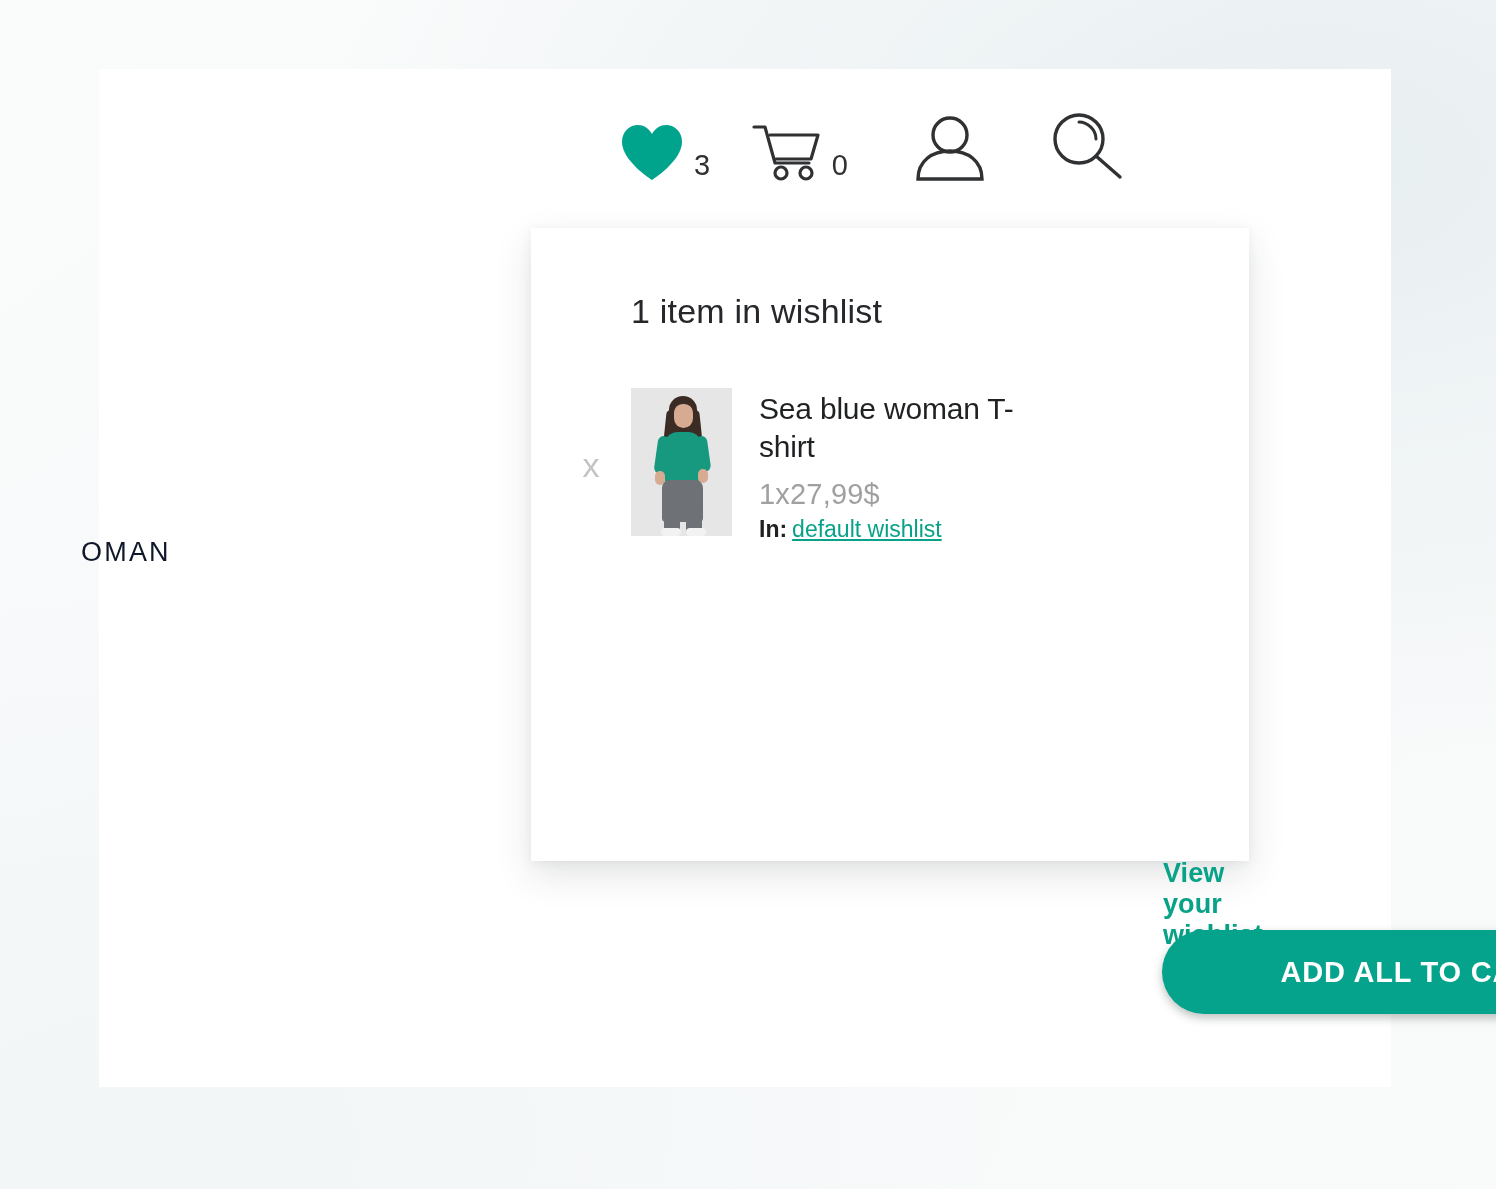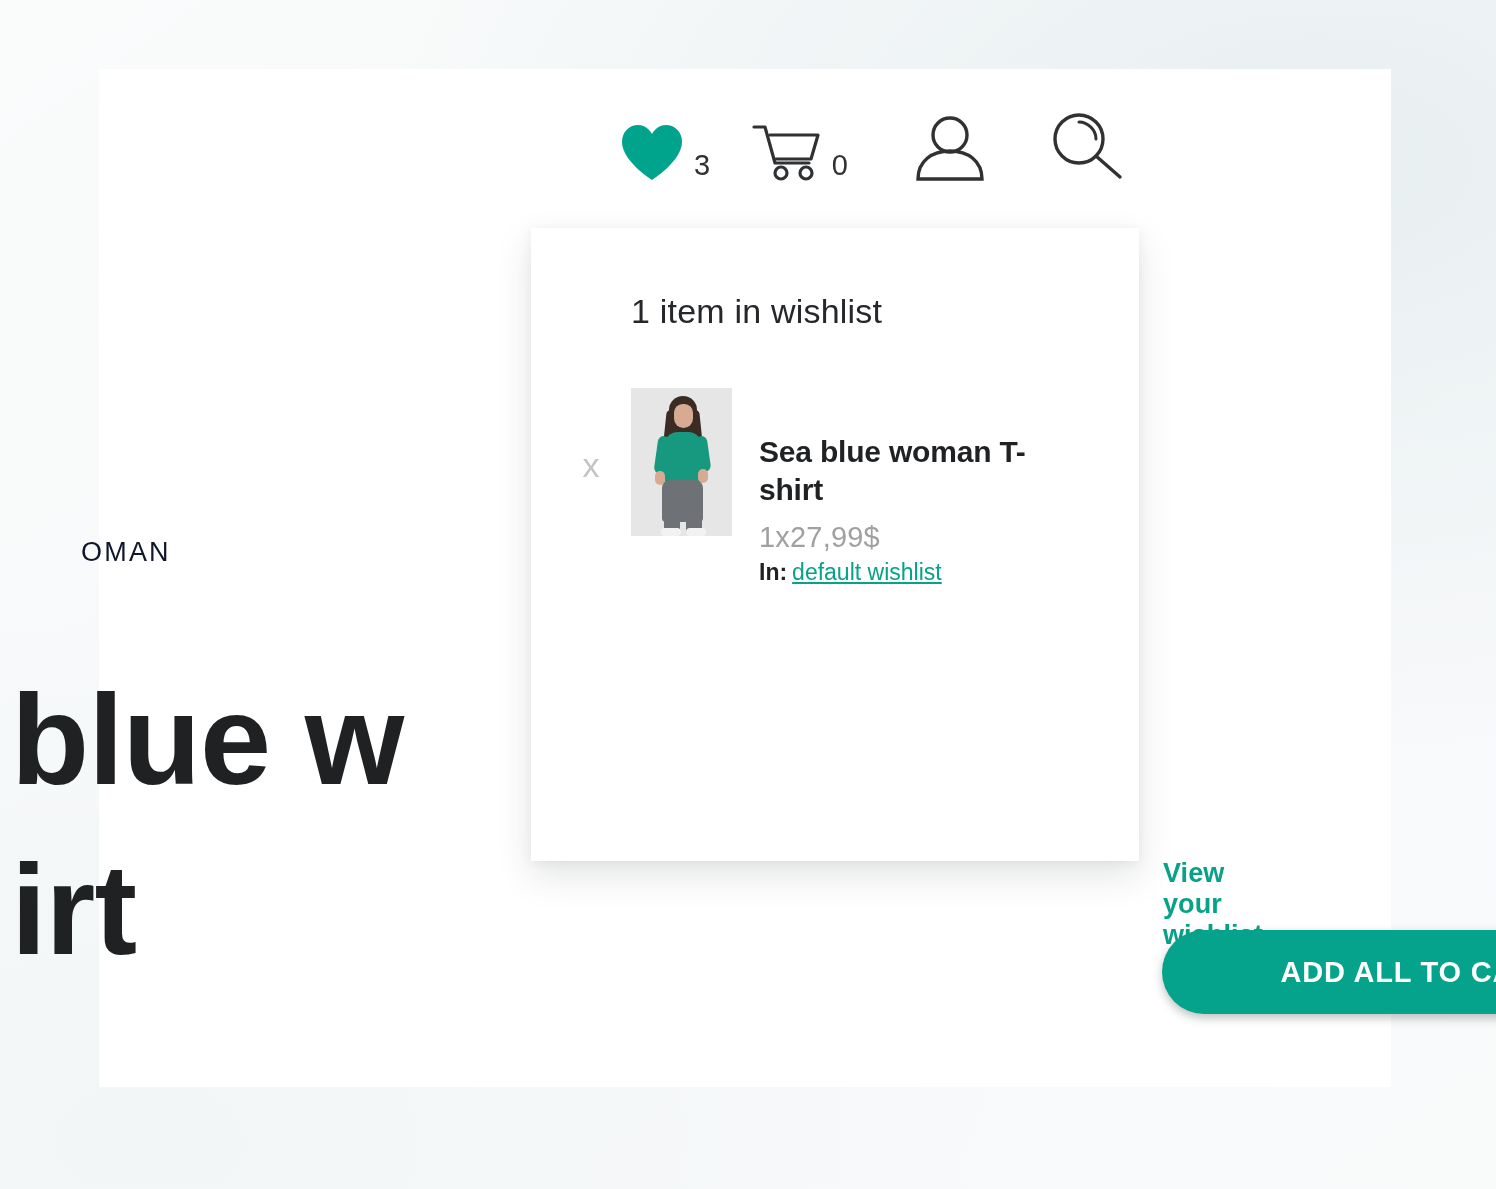--- a/index.html
+++ b/index.html
@@ -91,21 +91,21 @@
     letter-spacing: -1px;
     color: #1f2123;
     white-space: pre-line;
   }
 
   
   #wishlist-panel {
     position: absolute;
     left: 531px;
     top: 228px;
-    width: 608px;
+    width: 718px;
     height: 633px;
     background: #ffffff;
     box-shadow: 0 14px 34px rgba(35,45,55,0.13), 0 2px 10px rgba(35,45,55,0.06);
   }
   #panel-heading {
     position: absolute;
     left: 100px;
     top: 64px;
     font-size: 34px;
     font-weight: 400;
@@ -146,26 +146,25 @@
     flex: none;
     cursor: pointer;
   }
   #item-info {
     margin-left: 27px;
     padding-top: 2px;
     width: 300px;
   }
   #item-title {
     font-size: 30px;
-    font-weight: 700;
+    font-weight: 400;
     color: #1f2123;
     line-height: 1.28;
     letter-spacing: -0.2px;
     cursor: pointer;
-    margin-top: 43px;
   }
   #item-price {
     font-size: 29px;
     color: #a0a0a0;
     margin-top: 11px;
     letter-spacing: 0.2px;
   }
   #item-list-line {
     font-size: 23px;
     margin-top: 5px;
@@ -276,22 +275,20 @@
               <path d="M48 45 L72 66"></path>
               <path d="M31 11 C40 11 48 19 48 28" stroke-width="3"></path>
             </g>
           </svg>
         </span>
       </div>
 
     </div>
 
     <div id="bg-category">OMAN</div>
-    <div id="bg-title">blue w
-irt</div>
 
   </div>
 
   <div id="wishlist-panel">
 
     <div id="panel-heading">1 item in wishlist</div>
 
     <div id="wishlist-item">
 
       <button id="remove-item-button">x</button>

